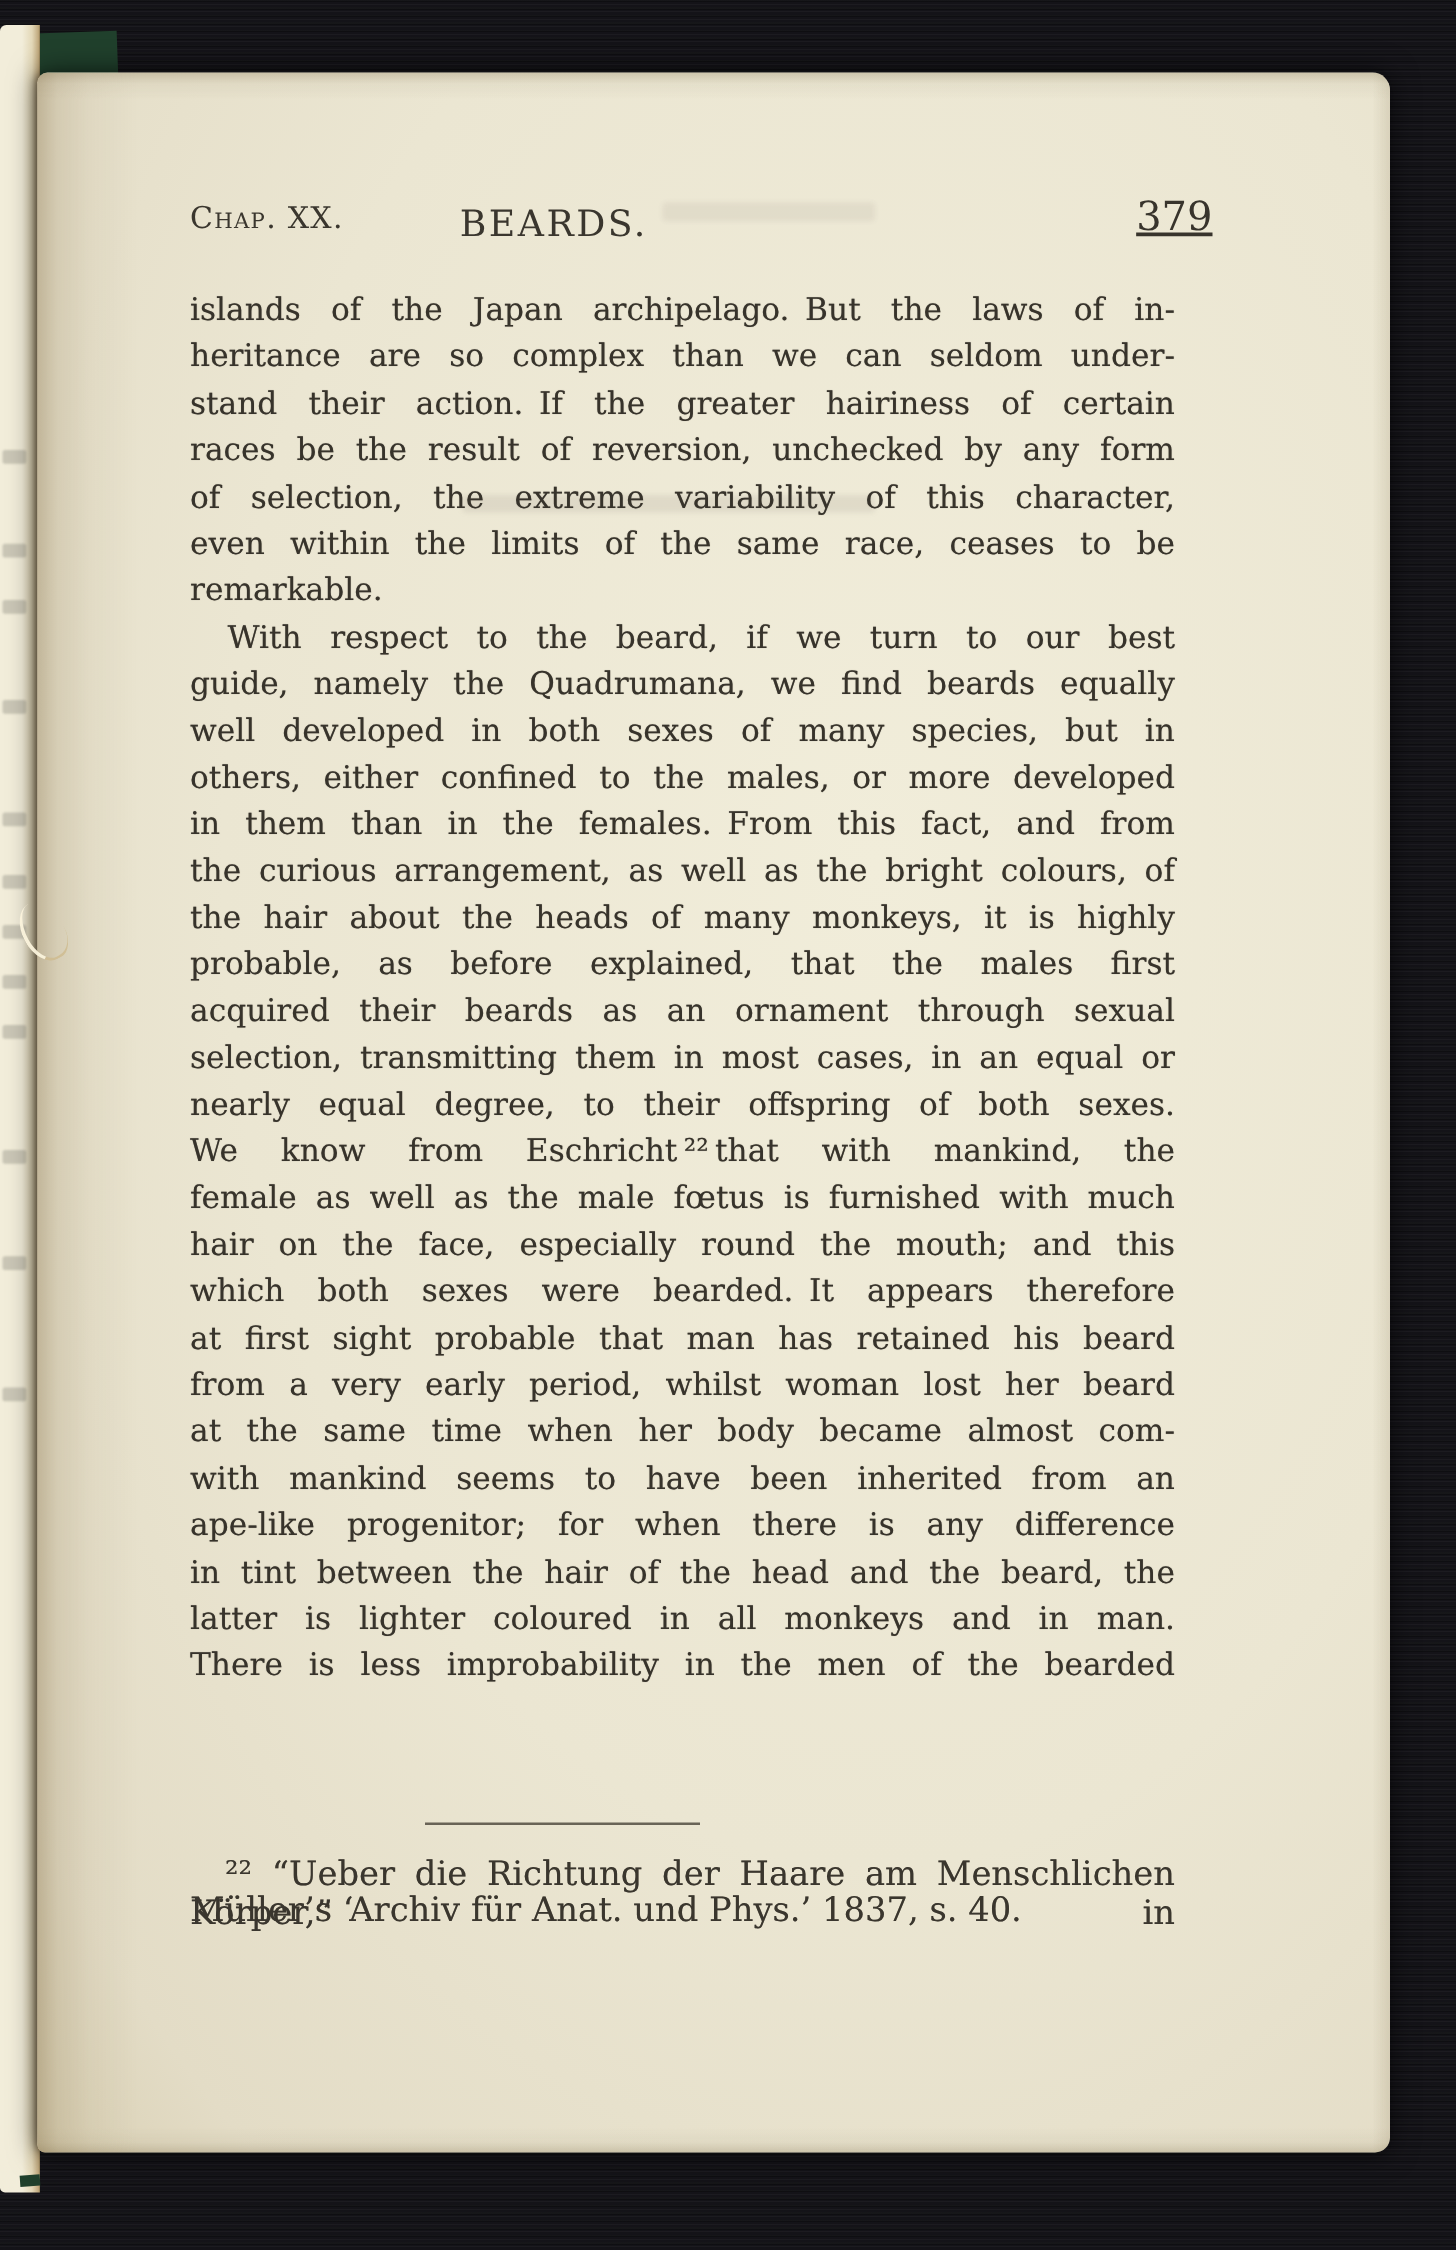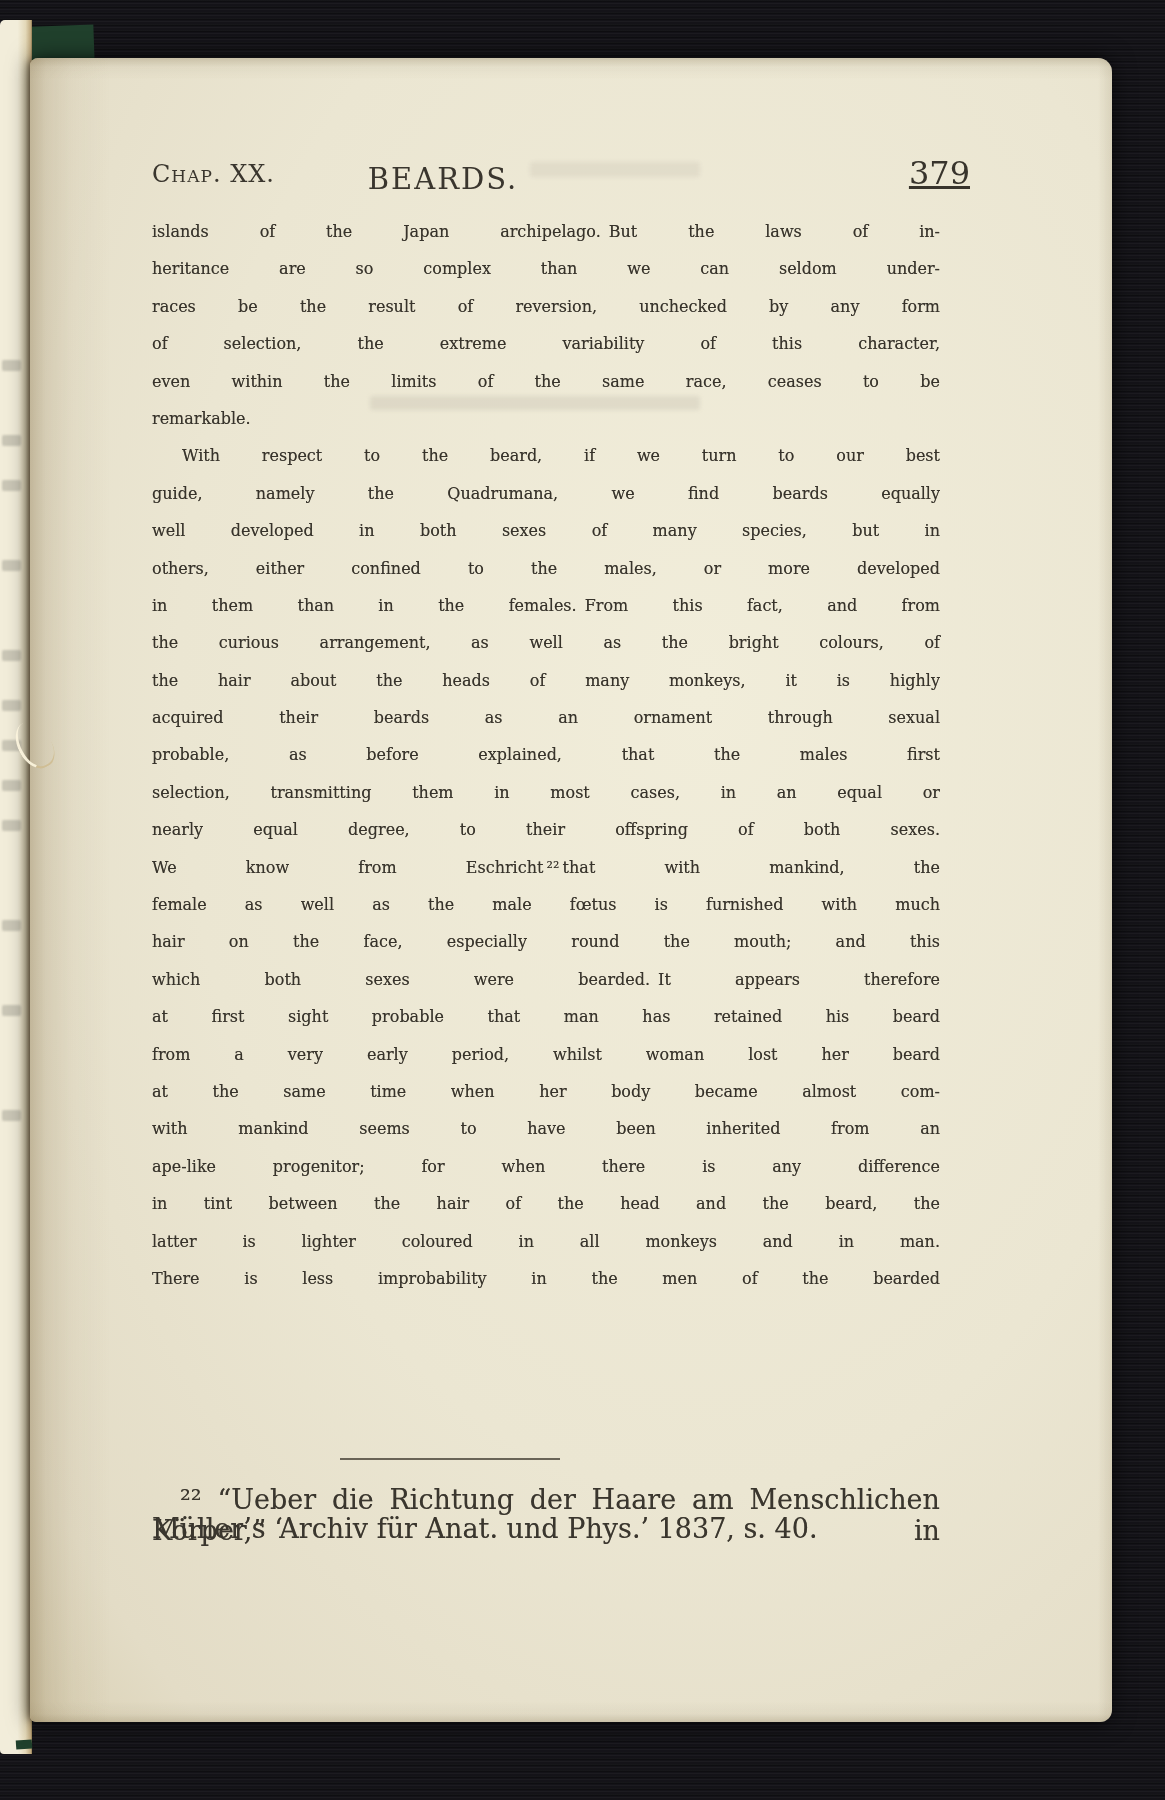--- a/index.html
+++ b/index.html
@@ -89,22 +89,22 @@
     position: absolute; left: 413px; top: 6px;
     transform: translateX(-50%);
     font-size: 29px; letter-spacing: 2px;
     color: #3a362e;
   }
   .page-number {
     position: absolute; right: 175px; top: -2px;
     font-size: 32px; color: #38342c; text-decoration: underline;
   }
   .body-text {
-    position: absolute; left: 122px; top: 164px; width: 788px;
-    font-size: 16px; color: #37332b;
+    position: absolute; left: 122px; top: 175px; width: 788px;
+    font-size: 25px; color: #37332b;
     text-shadow: 0 0 0.6px rgba(55,50,40,0.55);
   }
   .body-line {
     height: 37.4px;
     text-align: justify;
     text-align-last: justify;
     white-space: normal;
   }
   .body-line.indent { text-indent: 30px; }
   .body-line.para-end { text-align-last: left; }
@@ -157,33 +157,34 @@
 
     <div class="header-row">
       <span class="chapter">Chap. XX.</span>
       <span class="running-title">BEARDS.</span>
       <span class="page-number">379</span>
     </div>
 
     <div class="body-text">
         <div class="body-line">islands of the Japan archipelago. But the laws of in-</div>
         <div class="body-line">heritance are so complex than we can seldom under-</div>
+        <div class="body-line">stand their action. If the greater hairiness of certain</div>
         <div class="body-line">races be the result of reversion, unchecked by any form</div>
         <div class="body-line">of selection, the extreme variability of this character,</div>
         <div class="body-line">even within the limits of the same race, ceases to be</div>
         <div class="body-line para-end">remarkable.</div>
         <div class="body-line indent">With respect to the beard, if we turn to our best</div>
         <div class="body-line">guide, namely the Quadrumana, we find beards equally</div>
         <div class="body-line">well developed in both sexes of many species, but in</div>
         <div class="body-line">others, either confined to the males, or more developed</div>
         <div class="body-line">in them than in the females. From this fact, and from</div>
         <div class="body-line">the curious arrangement, as well as the bright colours, of</div>
         <div class="body-line">the hair about the heads of many monkeys, it is highly</div>
+        <div class="body-line">probable, as before explained, that the males first</div>
         <div class="body-line">acquired their beards as an ornament through sexual</div>
-        <div class="body-line">probable, as before explained, that the males first</div>
         <div class="body-line">selection, transmitting them in most cases, in an equal or</div>
         <div class="body-line">nearly equal degree, to their offspring of both sexes.</div>
         <div class="body-line">We know from Eschricht ²² that with mankind, the</div>
         <div class="body-line">female as well as the male fœtus is furnished with much</div>
         <div class="body-line">hair on the face, especially round the mouth; and this</div>
         <div class="body-line">which both sexes were bearded. It appears therefore</div>
         <div class="body-line">at first sight probable that man has retained his beard</div>
         <div class="body-line">from a very early period, whilst woman lost her beard</div>
         <div class="body-line">at the same time when her body became almost com-</div>
         <div class="body-line">with mankind seems to have been inherited from an</div>

